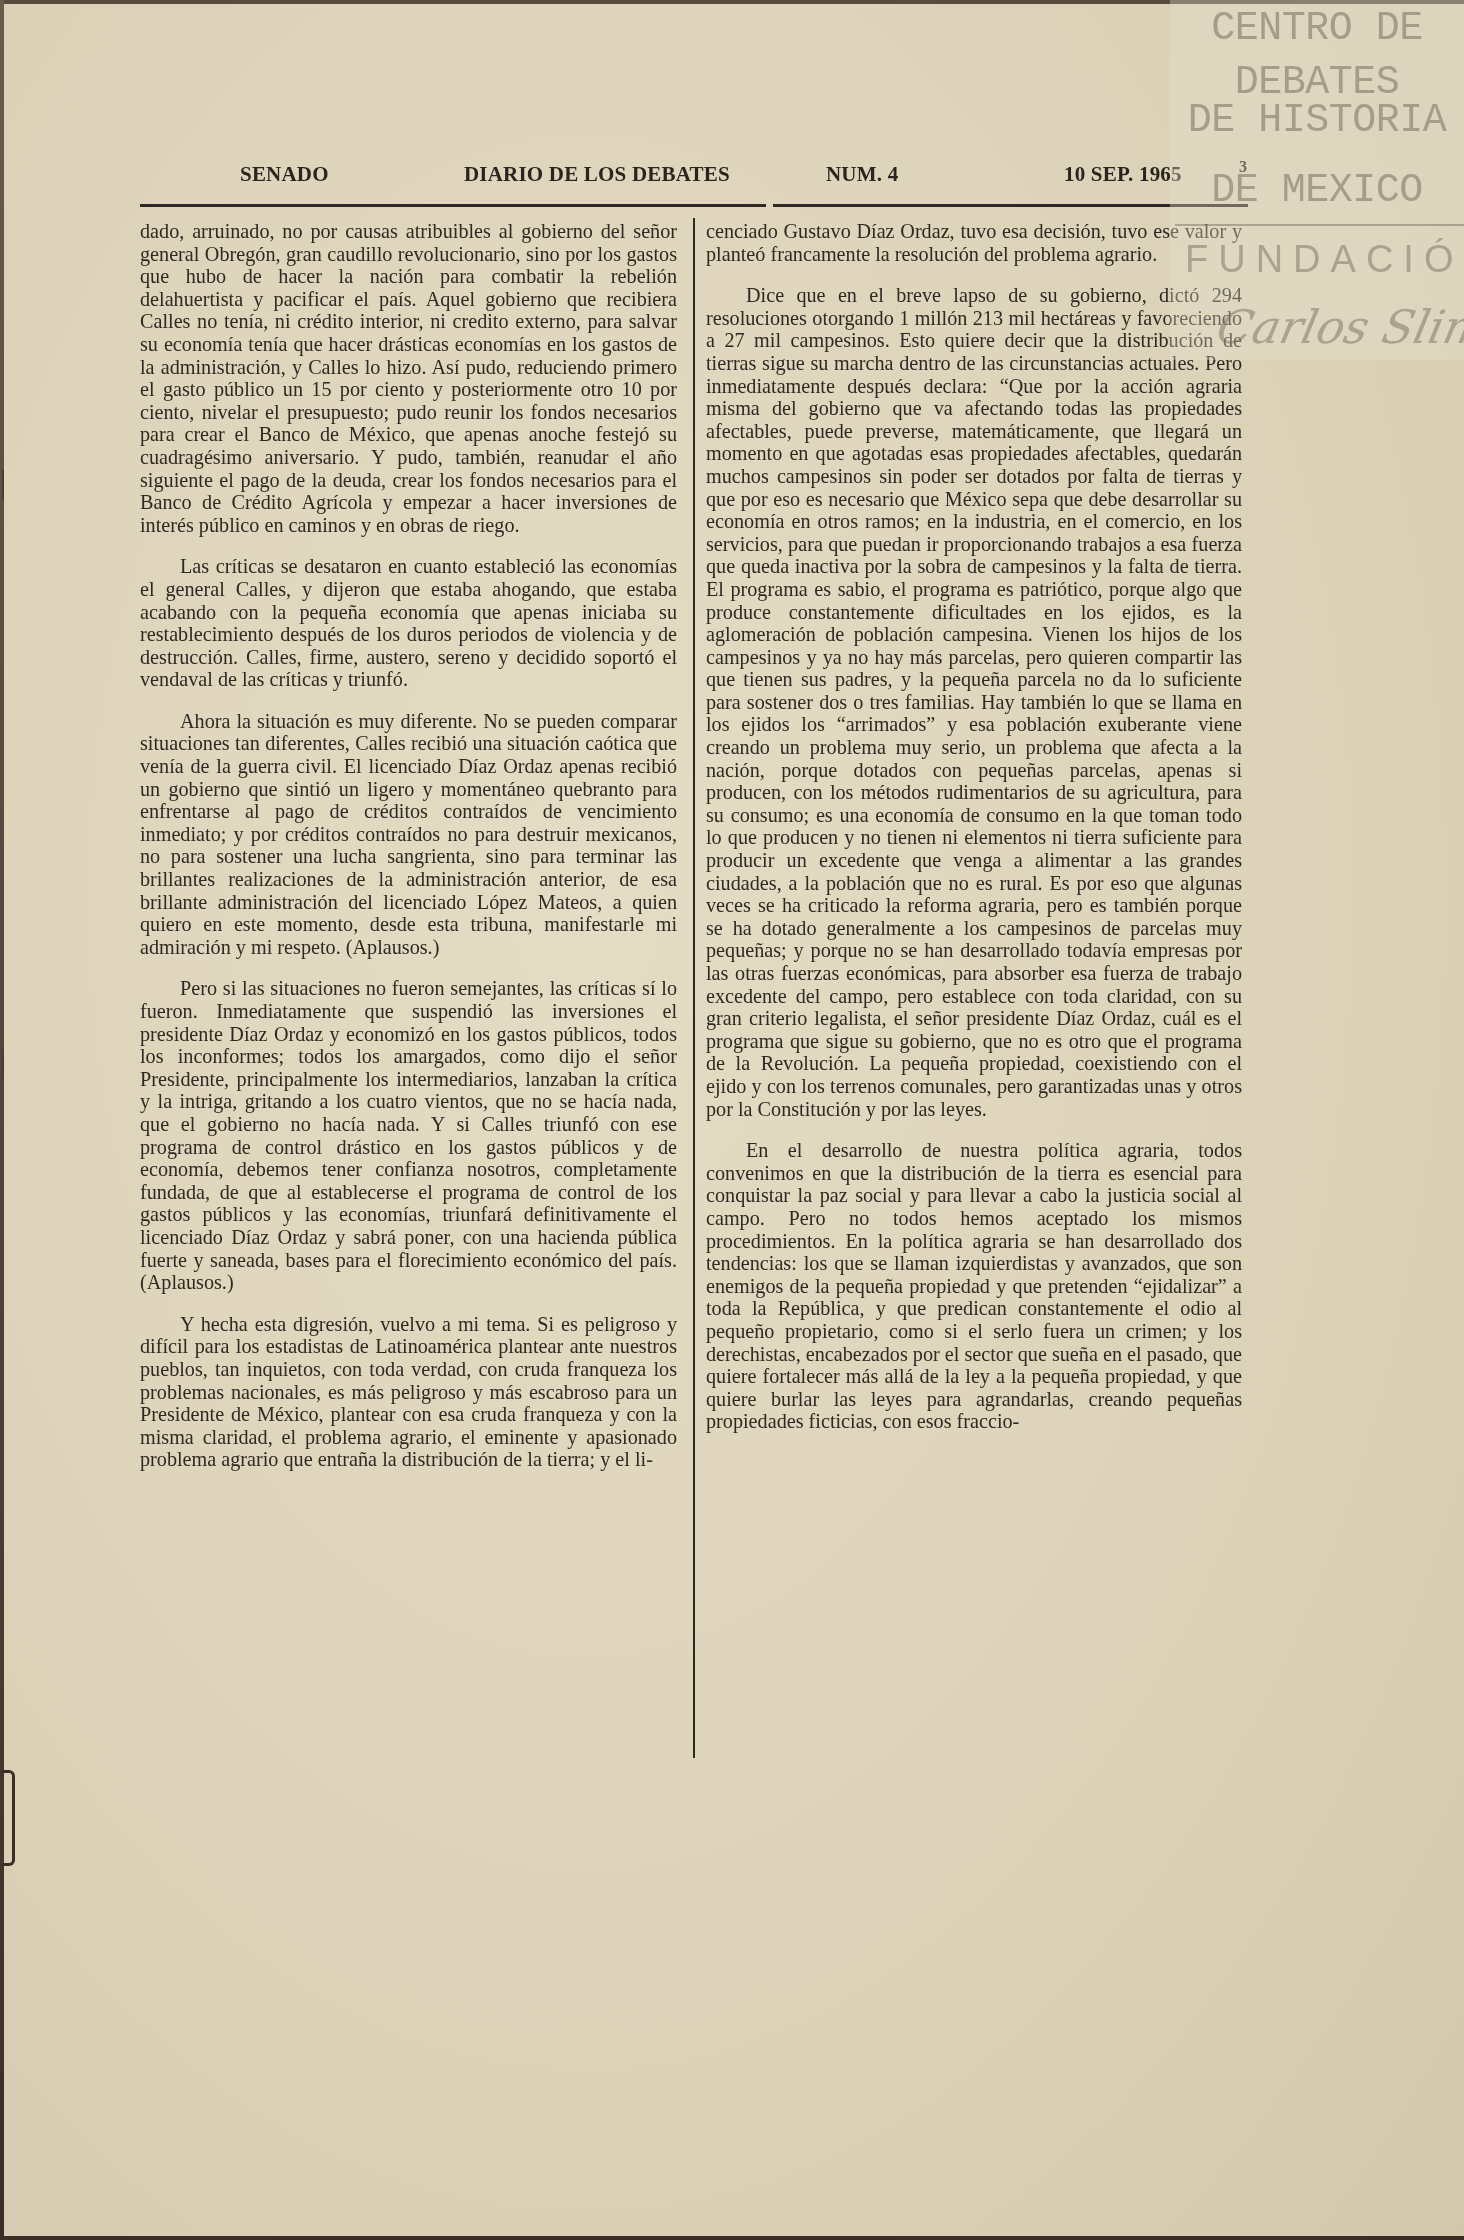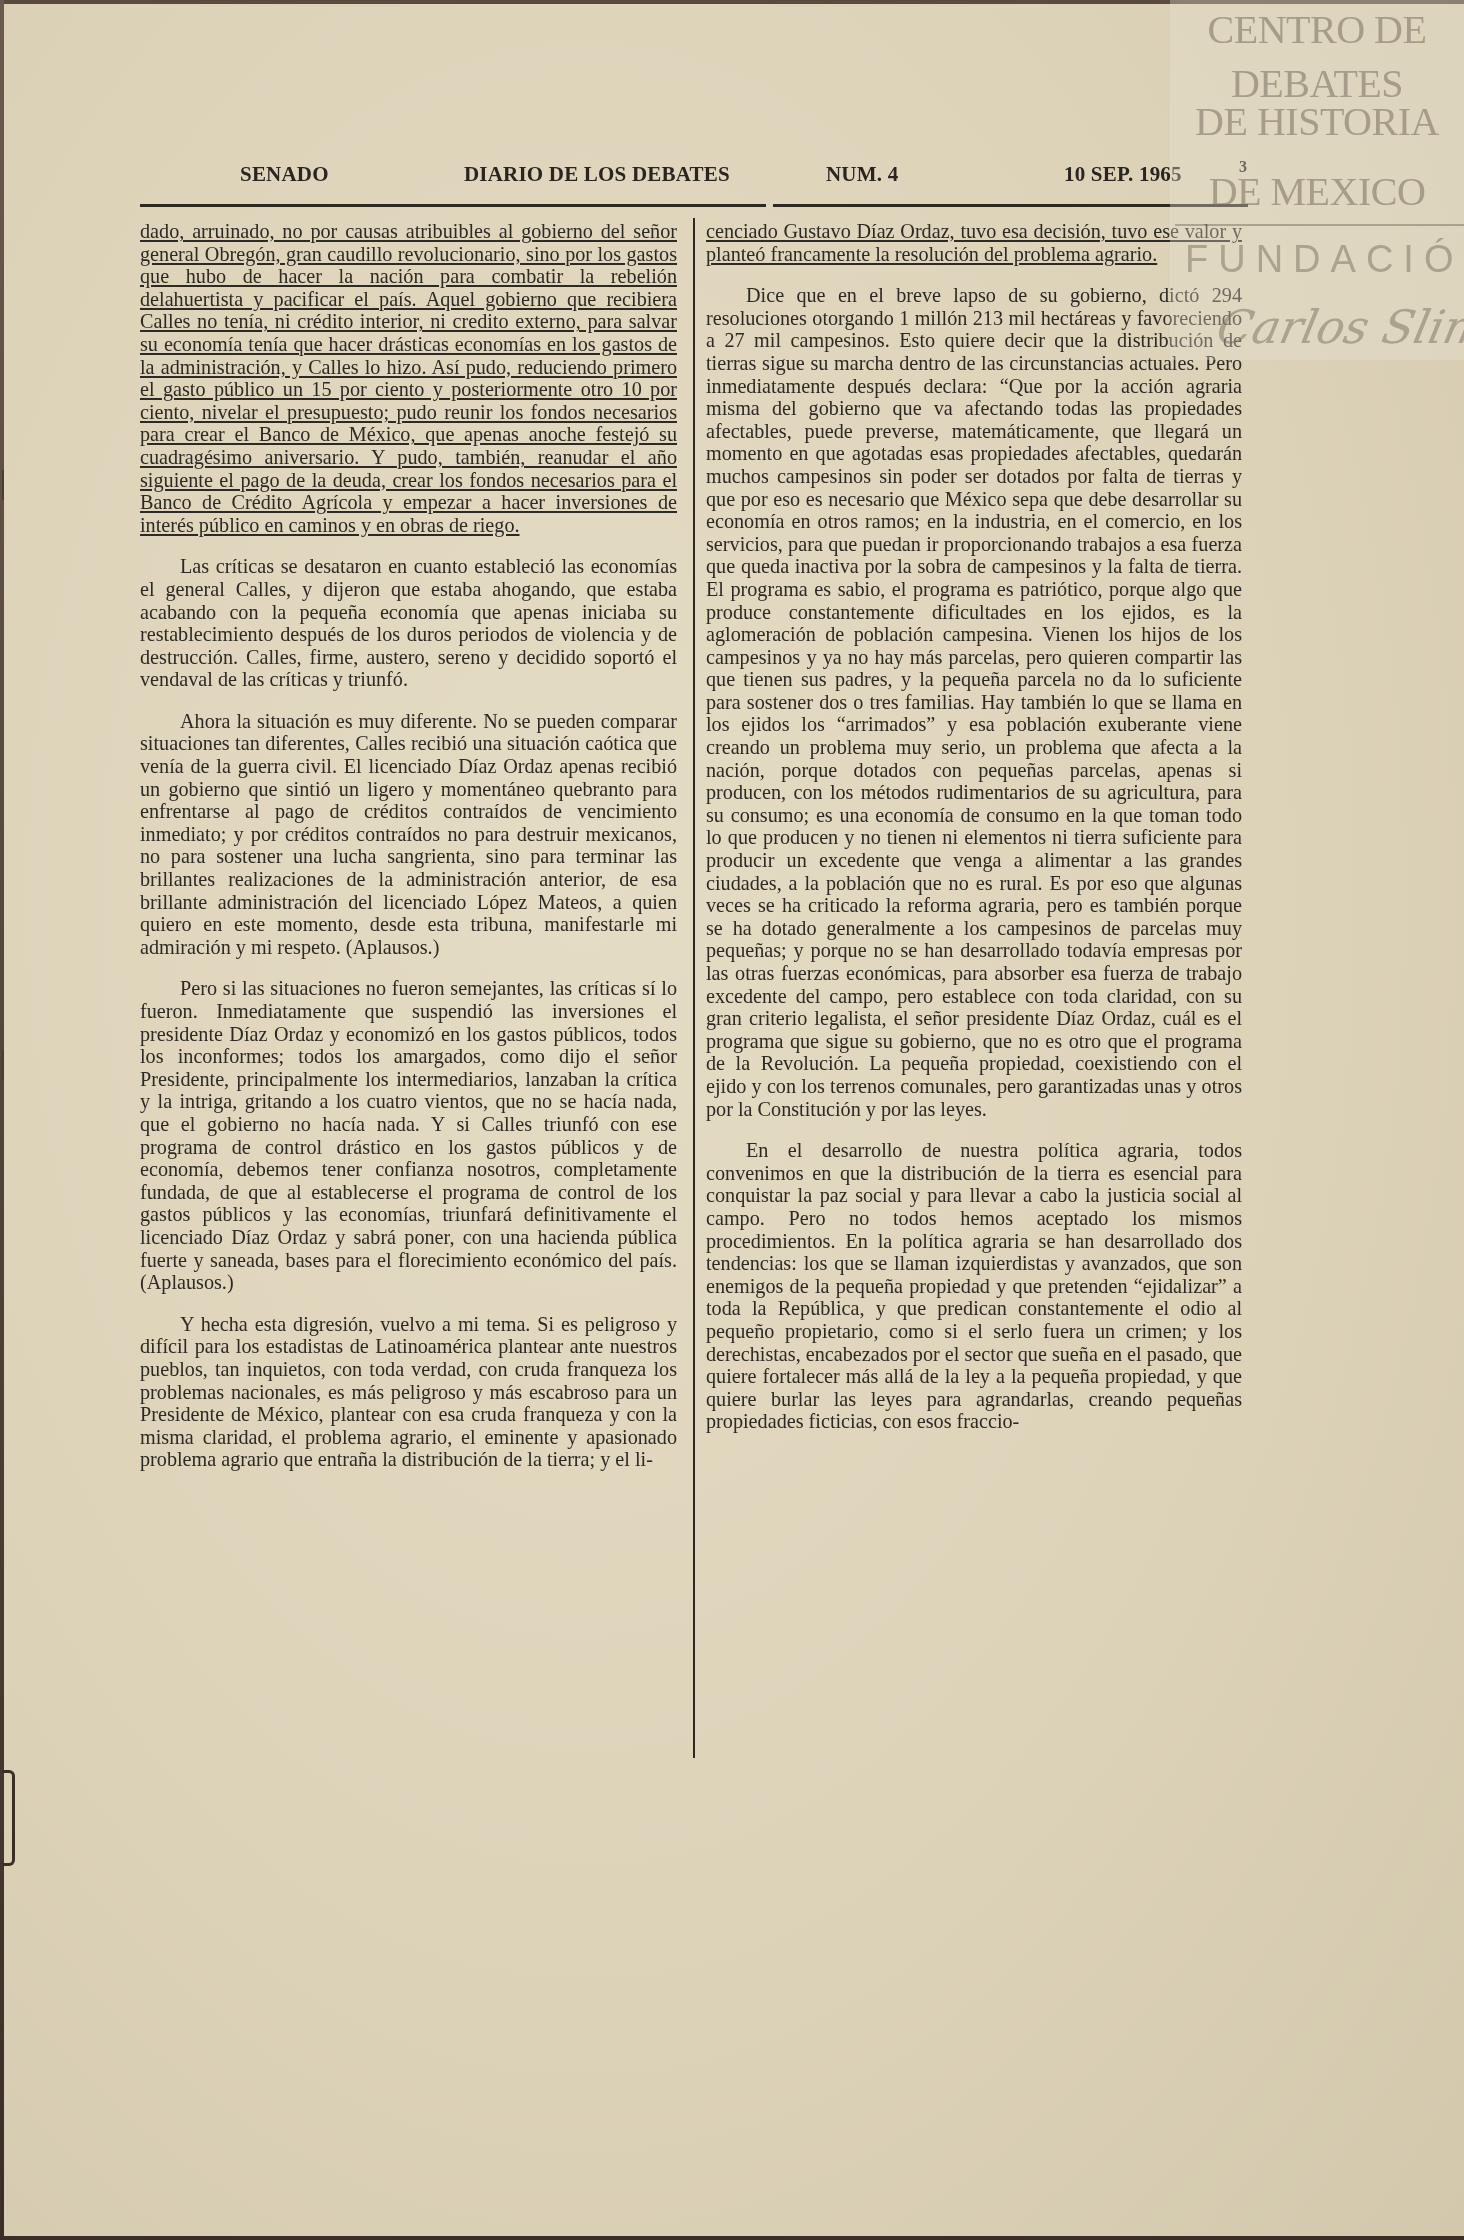--- a/index.html
+++ b/index.html
@@ -38,28 +38,28 @@
 
   .col-divider { position: absolute; left: 693px; top: 218px; width: 2px; height: 1540px; background: #2e2822; }
 
   .col {
     position: absolute; top: 220px; font-size: 20.2px; line-height: 22.6px;
     text-align: justify; color: #2d2923;
   }
   .col-left { left: 140px; width: 537px; }
   .col-right { left: 706px; width: 536px; }
   .col p { margin: 0 0 19px 0; text-indent: 40px; hyphens: auto; }
-  .col p.cont { text-indent: 0; text-decoration: underline; }
+  .col p.cont { text-indent: 0; }
 
   .watermark {
     position: absolute; left: 1170px; top: 0; width: 294px; height: 360px;
     background: rgba(232,226,210,0.35);
   }
   .wm-line {
-    position: absolute; font-family: Liberation Serif, serif; color: rgba(120,110,95,0.55);
+    position: absolute; font-family: Liberation Mono, monospace; color: rgba(120,110,95,0.55);
     font-size: 40px; white-space: nowrap; text-align: center; width: 294px; left: 1170px;
     letter-spacing: -0.5px;
   }
   .wm-fundacion {
     position: absolute; left: 1185px; top: 238px; font-family: "Liberation Sans", sans-serif;
     font-size: 38px; letter-spacing: 10px; color: rgba(120,110,95,0.5); white-space: nowrap;
   }
   .wm-signature {
     position: absolute; left: 1218px; top: 300px; font-family: "DejaVu Serif", serif;
     font-style: italic; font-size: 46px; color: rgba(120,110,95,0.5); white-space: nowrap;

